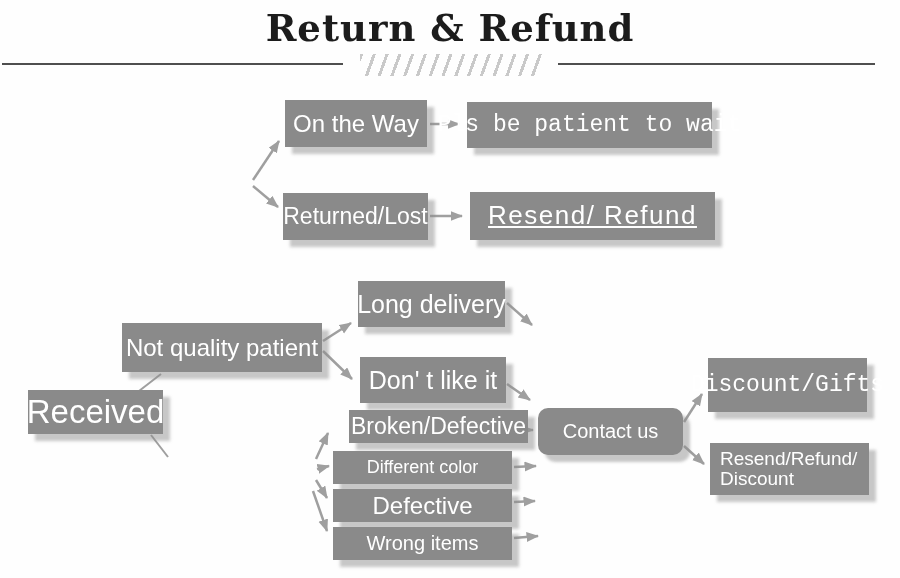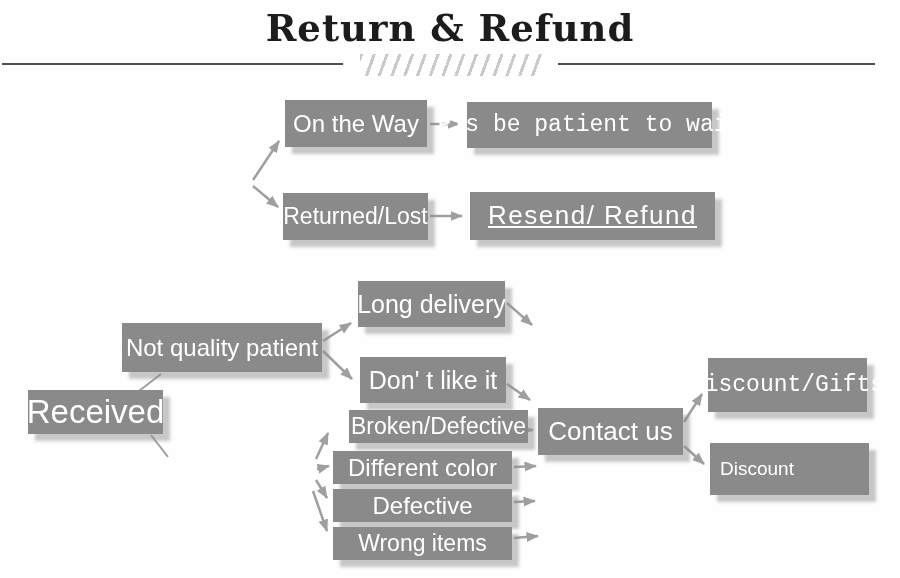--- a/index.html
+++ b/index.html
@@ -86,24 +86,25 @@
   <div class="node" style="left:285px;top:100px;width:142px;height:47px;font-size:24px;">On the Way</div>
   <div class="node" style="left:467px;top:102px;width:245px;height:46px;font-size:23px;font-family:Liberation Mono, monospace;">Pls be patient to wait</div>
   <div class="node" style="left:283px;top:193px;width:145px;height:47px;font-size:23px;">Returned/Lost</div>
   <div class="node" style="left:470px;top:192px;width:245px;height:48px;font-size:26px;letter-spacing:1.5px;text-decoration:underline;">Resend/ Refund</div>
 
   <div class="node" style="left:28px;top:390px;width:135px;height:44px;font-size:33px;">Received</div>
   <div class="node" style="left:122px;top:323px;width:200px;height:49px;font-size:24px;">Not quality patient</div>
   <div class="node" style="left:358px;top:281px;width:147px;height:46px;font-size:25px;">Long delivery</div>
   <div class="node" style="left:360px;top:357px;width:146px;height:46px;font-size:25px;">Don' t like it</div>
   <div class="node" style="left:333px;top:410px;width:179px;height:33px;font-size:23px;margin-left:16px;">Broken/Defective</div>
-  <div class="node" style="left:333px;top:451px;width:179px;height:33px;font-size:24px;">Different color</div>
+  <div class="node" style="left:333px;top:451px;width:179px;height:33px;font-size:18px;">Different color</div>
   <div class="node" style="left:333px;top:489px;width:179px;height:33px;font-size:24px;">Defective</div>
-  <div class="node" style="left:333px;top:527px;width:179px;height:33px;font-size:23px;">Wrong items</div>
-  <div class="node" style="left:538px;top:408px;width:145px;height:47px;font-size:26px;">Contact us</div>
+  <div class="node" style="left:333px;top:527px;width:179px;height:33px;font-size:20px;">Wrong items</div>
+  <div class="node" style="left:538px;top:408px;width:145px;height:47px;font-size:20px;border-radius:10px;">Contact us</div>
   <div class="node" style="left:708px;top:358px;width:159px;height:54px;font-size:23px;font-family:Liberation Mono, monospace;">Discount/Gifts</div>
   <div class="node two-line" style="left:710px;top:443px;width:149px;height:52px;font-size:19px;">
     <div>
+      <div>Resend/Refund/</div>
       <div>Discount</div>
     </div>
   </div>
 
 </div>
 
 </body></html>

